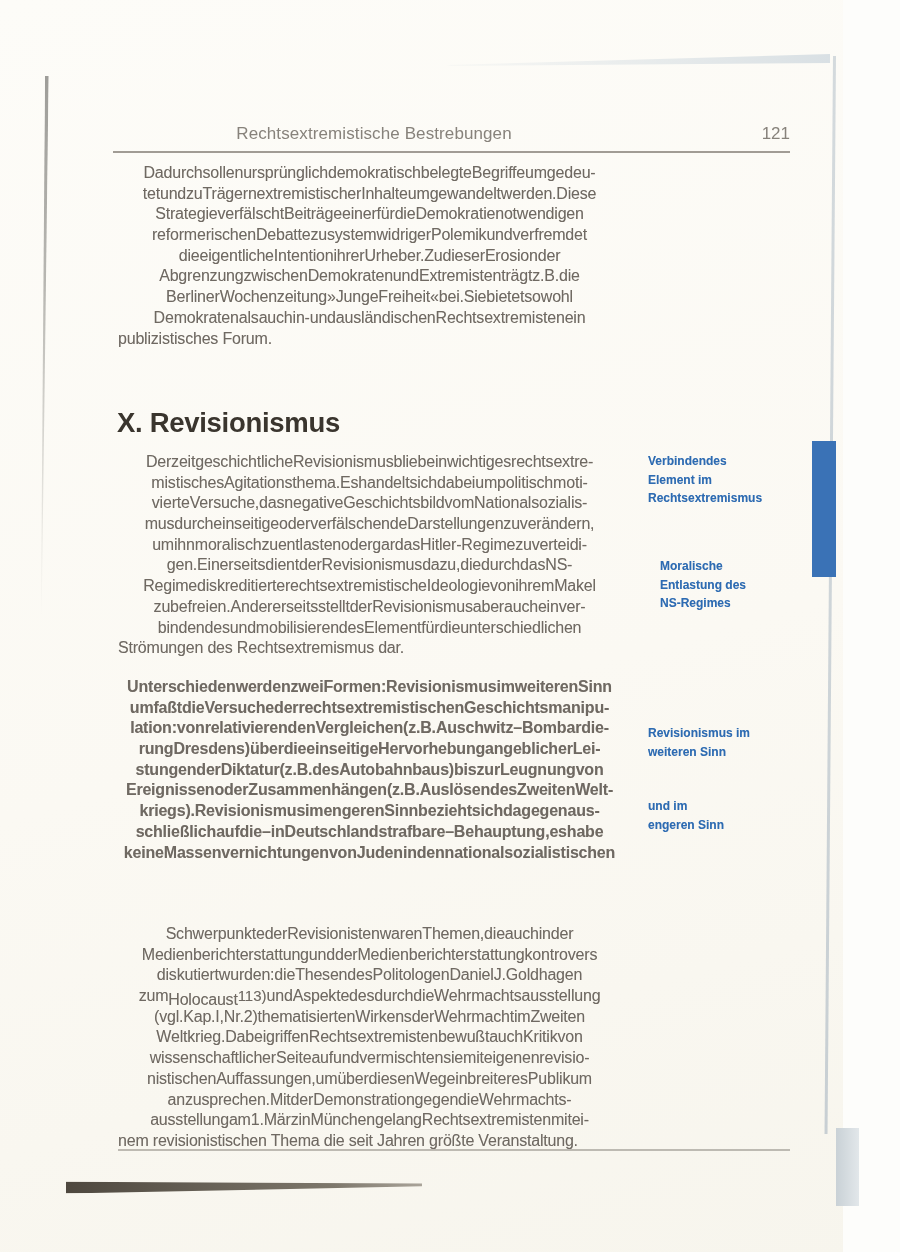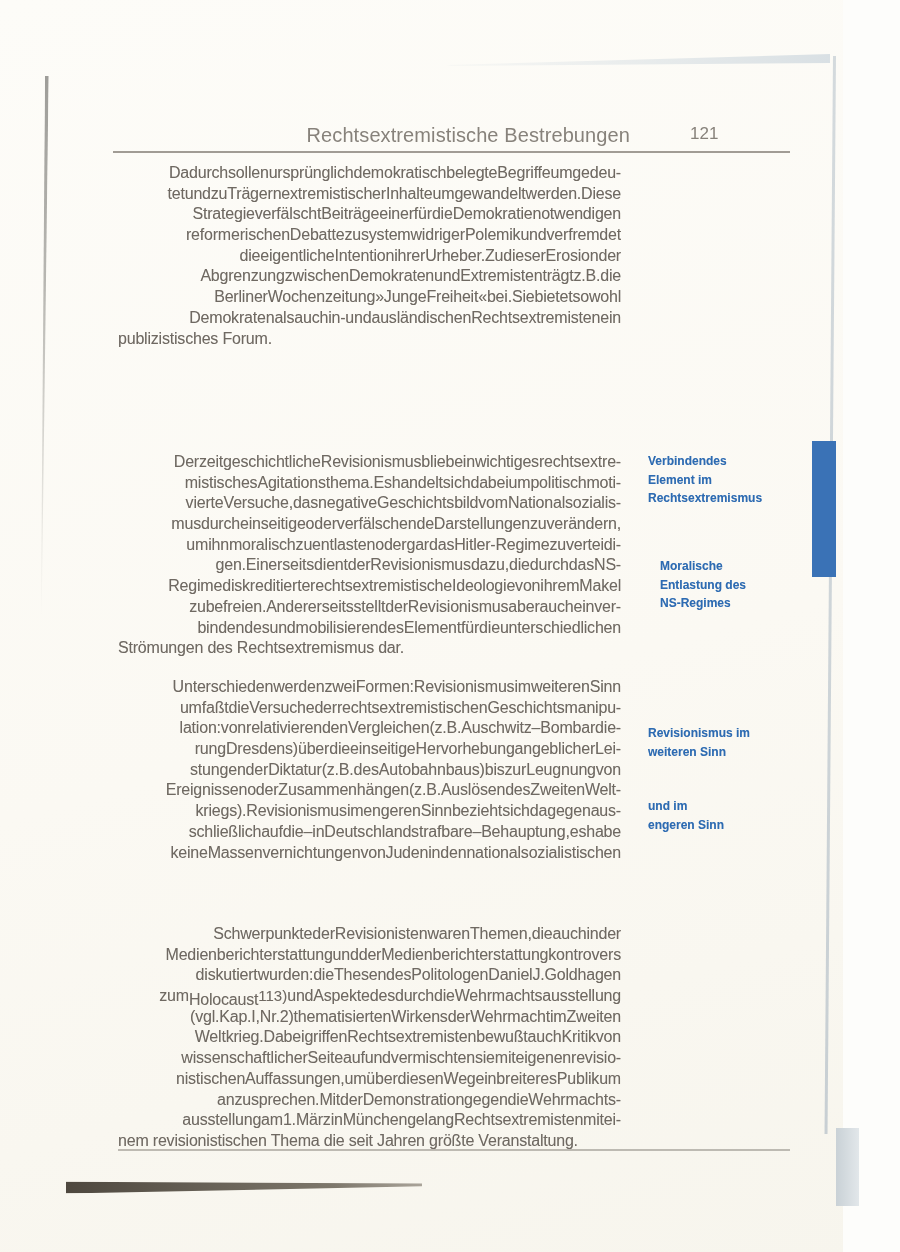--- a/index.html
+++ b/index.html
@@ -19,33 +19,33 @@
   .edge-right{position:absolute;left:833px;top:56px;width:3px;height:1078px;
     background:linear-gradient(to bottom,#d4dadd,#c8cfd3);
     transform:rotate(0.45deg);transform-origin:top left;}
   .edge-right-strip{position:absolute;left:836px;top:1128px;width:23px;height:78px;
     background:linear-gradient(to right,#c9d1d6,#e2e7ea);}
   .bottom-wedge{position:absolute;left:66px;top:1180px;width:356px;height:13px;
     background:linear-gradient(to right,#4e483f,#7d776b 75%,#a9a399);
     clip-path:polygon(0 10%,100% 30%,100% 52%,0 100%);transform:rotate(-0.15deg);}
   .chapter-tab{position:absolute;left:812px;top:441px;width:24px;height:136px;}
   
-  .running-head{position:absolute;left:118px;top:124px;width:512px;text-align:right;
-    font-size:20px;color:#87827b;letter-spacing:0.1px;}
-  .page-num{position:absolute;left:690px;top:124px;width:100px;text-align:left;
+  .running-head{position:absolute;left:118px;top:124px;width:512px;text-align:center;
+    font-size:17px;color:#87827b;letter-spacing:0.1px;}
+  .page-num{position:absolute;left:690px;top:124px;width:100px;text-align:right;
     font-size:17px;color:#87827b;}
   .head-rule{position:absolute;left:113px;top:151px;width:677px;height:2px;background:#a19c95;}
   .foot-rule{position:absolute;left:118px;top:1149px;width:672px;height:2px;background:#aaa59e;opacity:.75;}
   
   .para{position:absolute;left:118px;width:503px;font-size:16px;line-height:20.7px;
     color:#6f6962;letter-spacing:-0.2px;text-shadow:0 0 0.6px rgba(80,75,70,0.25);}
-  .para .line{display:flex;justify-content:flex-end;height:20.7px;overflow:hidden;white-space:pre;}
+  .para .line{display:flex;justify-content:center;height:20.7px;overflow:hidden;white-space:pre;}
   .para .line.last{display:block;white-space:normal;}
   .para sup{font-size:15px;vertical-align:4px;letter-spacing:0;}
-  #para-0{top:163px;} #para-1{top:452px;} #para-2{top:677px;} #para-3{top:904px;margin-top:20px;}
+  #para-0{top:163px;} #para-1{top:452px;} #para-2{top:677px;font-weight:bold;} #para-3{top:904px;margin-top:20px;}
   .section-heading{position:absolute;left:117px;top:407px;margin:0;
     font-size:27.5px;font-weight:bold;color:#3a352e;letter-spacing:-0.3px;}
   
   .note{position:absolute;left:648px;width:165px;font-size:12px;line-height:18.5px;
     font-weight:bold;color:#2d6bb2;text-shadow:0 0 0.5px rgba(45,107,178,0.35);}
   #note-0{top:452px;} #note-1{top:557px;margin-left:12px;} #note-2{top:677px;margin-top:47px;} #note-3{top:797px;}
 </style>
 </head>
 <body>
 
@@ -66,20 +66,21 @@
       <div class="line"><span>tet</span><span>und</span><span>zu</span><span>Trägern</span><span>extremistischer</span><span>Inhalte</span><span>umgewandelt</span><span>werden.</span><span>Diese</span></div>
       <div class="line"><span>Strategie</span><span>verfälscht</span><span>Beiträge</span><span>einer</span><span>für</span><span>die</span><span>Demokratie</span><span>notwendigen</span></div>
       <div class="line"><span>reformerischen</span><span>Debatte</span><span>zu</span><span>systemwidriger</span><span>Polemik</span><span>und</span><span>verfremdet</span></div>
       <div class="line"><span>die</span><span>eigentliche</span><span>Intention</span><span>ihrer</span><span>Urheber.</span><span>Zu</span><span>dieser</span><span>Erosion</span><span>der</span></div>
       <div class="line"><span>Abgrenzung</span><span>zwischen</span><span>Demokraten</span><span>und</span><span>Extremisten</span><span>trägt</span><span>z.B.</span><span>die</span></div>
       <div class="line"><span>Berliner</span><span>Wochenzeitung</span><span>»Junge</span><span>Freiheit«</span><span>bei.</span><span>Sie</span><span>bietet</span><span>sowohl</span></div>
       <div class="line"><span>Demokraten</span><span>als</span><span>auch</span><span>in-</span><span>und</span><span>ausländischen</span><span>Rechtsextremisten</span><span>ein</span></div>
       <div class="line last">publizistisches Forum.</div>
     </div>
 
+  <h1 class="section-heading">X. Revisionismus</h1>
 
   <div class="para" id="para-1">
       <div class="line"><span>Der</span><span>zeitgeschichtliche</span><span>Revisionismus</span><span>blieb</span><span>ein</span><span>wichtiges</span><span>rechtsextre-</span></div>
       <div class="line"><span>mistisches</span><span>Agitationsthema.</span><span>Es</span><span>handelt</span><span>sich</span><span>dabei</span><span>um</span><span>politisch</span><span>moti-</span></div>
       <div class="line"><span>vierte</span><span>Versuche,</span><span>das</span><span>negative</span><span>Geschichtsbild</span><span>vom</span><span>Nationalsozialis-</span></div>
       <div class="line"><span>mus</span><span>durch</span><span>einseitige</span><span>oder</span><span>verfälschende</span><span>Darstellungen</span><span>zu</span><span>verändern,</span></div>
       <div class="line"><span>um</span><span>ihn</span><span>moralisch</span><span>zu</span><span>entlasten</span><span>oder</span><span>gar</span><span>das</span><span>Hitler-Regime</span><span>zu</span><span>verteidi-</span></div>
       <div class="line"><span>gen.</span><span>Einerseits</span><span>dient</span><span>der</span><span>Revisionismus</span><span>dazu,</span><span>die</span><span>durch</span><span>das</span><span>NS-</span></div>
       <div class="line"><span>Regime</span><span>diskreditierte</span><span>rechtsextremistische</span><span>Ideologie</span><span>von</span><span>ihrem</span><span>Makel</span></div>
       <div class="line"><span>zu</span><span>befreien.</span><span>Andererseits</span><span>stellt</span><span>der</span><span>Revisionismus</span><span>aber</span><span>auch</span><span>ein</span><span>ver-</span></div>

